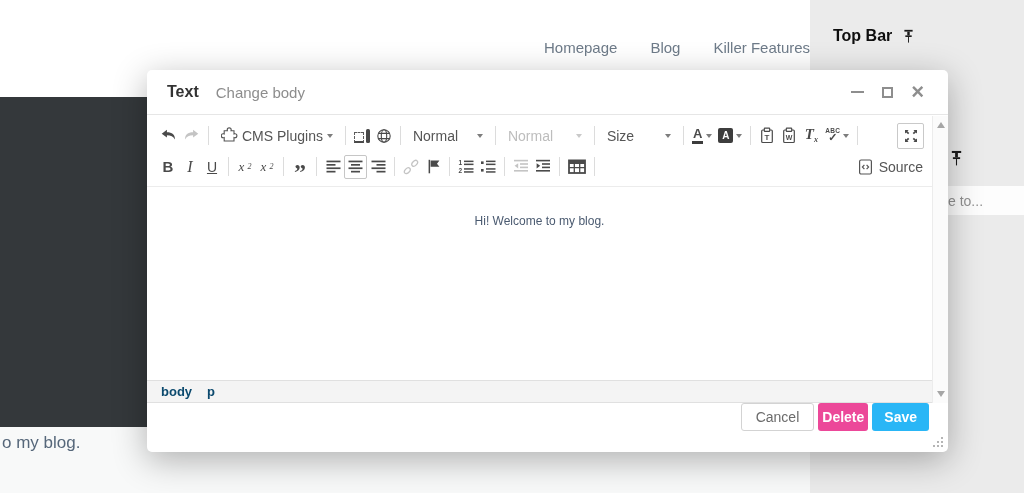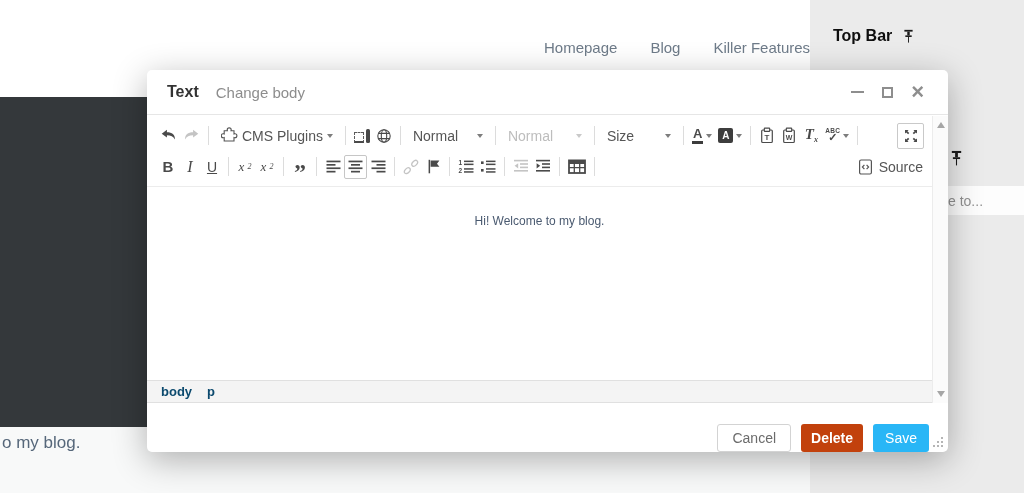--- a/index.html
+++ b/index.html
@@ -68,25 +68,25 @@
 .icon-container{display:inline-flex;align-items:flex-end;gap:2px}
 .dash-box{width:10px;height:11px;border:1px dashed #5c5c5c;border-bottom:2px solid #4a4a4a;display:inline-block}
 .dash-bar{width:3.5px;height:14px;background:#4a4a4a;border-radius:1.5px;display:inline-block}
 .spacer{flex:1}
 .source-btn{display:inline-flex;align-items:center;gap:6px;font-size:14px;color:#555;margin-right:3px;cursor:pointer}
 
 .editor-area{height:195px;text-align:center;padding-top:27px;font-size:12px;color:#4a5a70;cursor:text;margin-right:16px}
 .pathbar{position:absolute;left:0;bottom:0;right:16px;height:23px;background:#f4f4f4;border-top:1px solid #e0e0e0;border-bottom:1px solid #e0e0e0;display:flex;align-items:center;gap:15px;padding:0 14px;font-size:13px;font-weight:bold;color:#0c4a6e}
 .path-el{cursor:pointer}
 
-.dlg-footer{position:absolute;left:0;right:0;bottom:0;height:49px;display:flex;align-items:flex-end;justify-content:flex-end;gap:10px;padding-right:19px}
+.dlg-footer{position:absolute;left:0;right:0;bottom:0;height:49px;display:flex;align-items:flex-start;justify-content:flex-end;gap:4px;padding-right:19px}
 .btn{height:28px;border-radius:3px;font-size:14px;display:inline-flex;align-items:center;justify-content:center;cursor:pointer}
 .btn-cancel{background:#fff;border:1px solid #d3d3d3;color:#6b6b6b;padding:0 14px}
-.btn-delete{background:#c2410c;color:#fff;font-weight:bold;padding:0 10px;border:none}
-.btn-save{background:#29b6f6;color:#fff;font-weight:normal;padding:0 12px;border:none}
+.btn-delete{background:#ec4899;color:#fff;font-weight:bold;padding:0 4px;border:none}
+.btn-save{background:#29b6f6;color:#fff;font-weight:bold;padding:0 12px;border:none}
 .resize-dots{position:absolute;right:4px;bottom:4px;cursor:se-resize}
 </style>
 </head>
 <body>
 
 <div class="canvas">
 
   <div class="site-header">
     <nav class="nav">
       <span class="nav-item">

